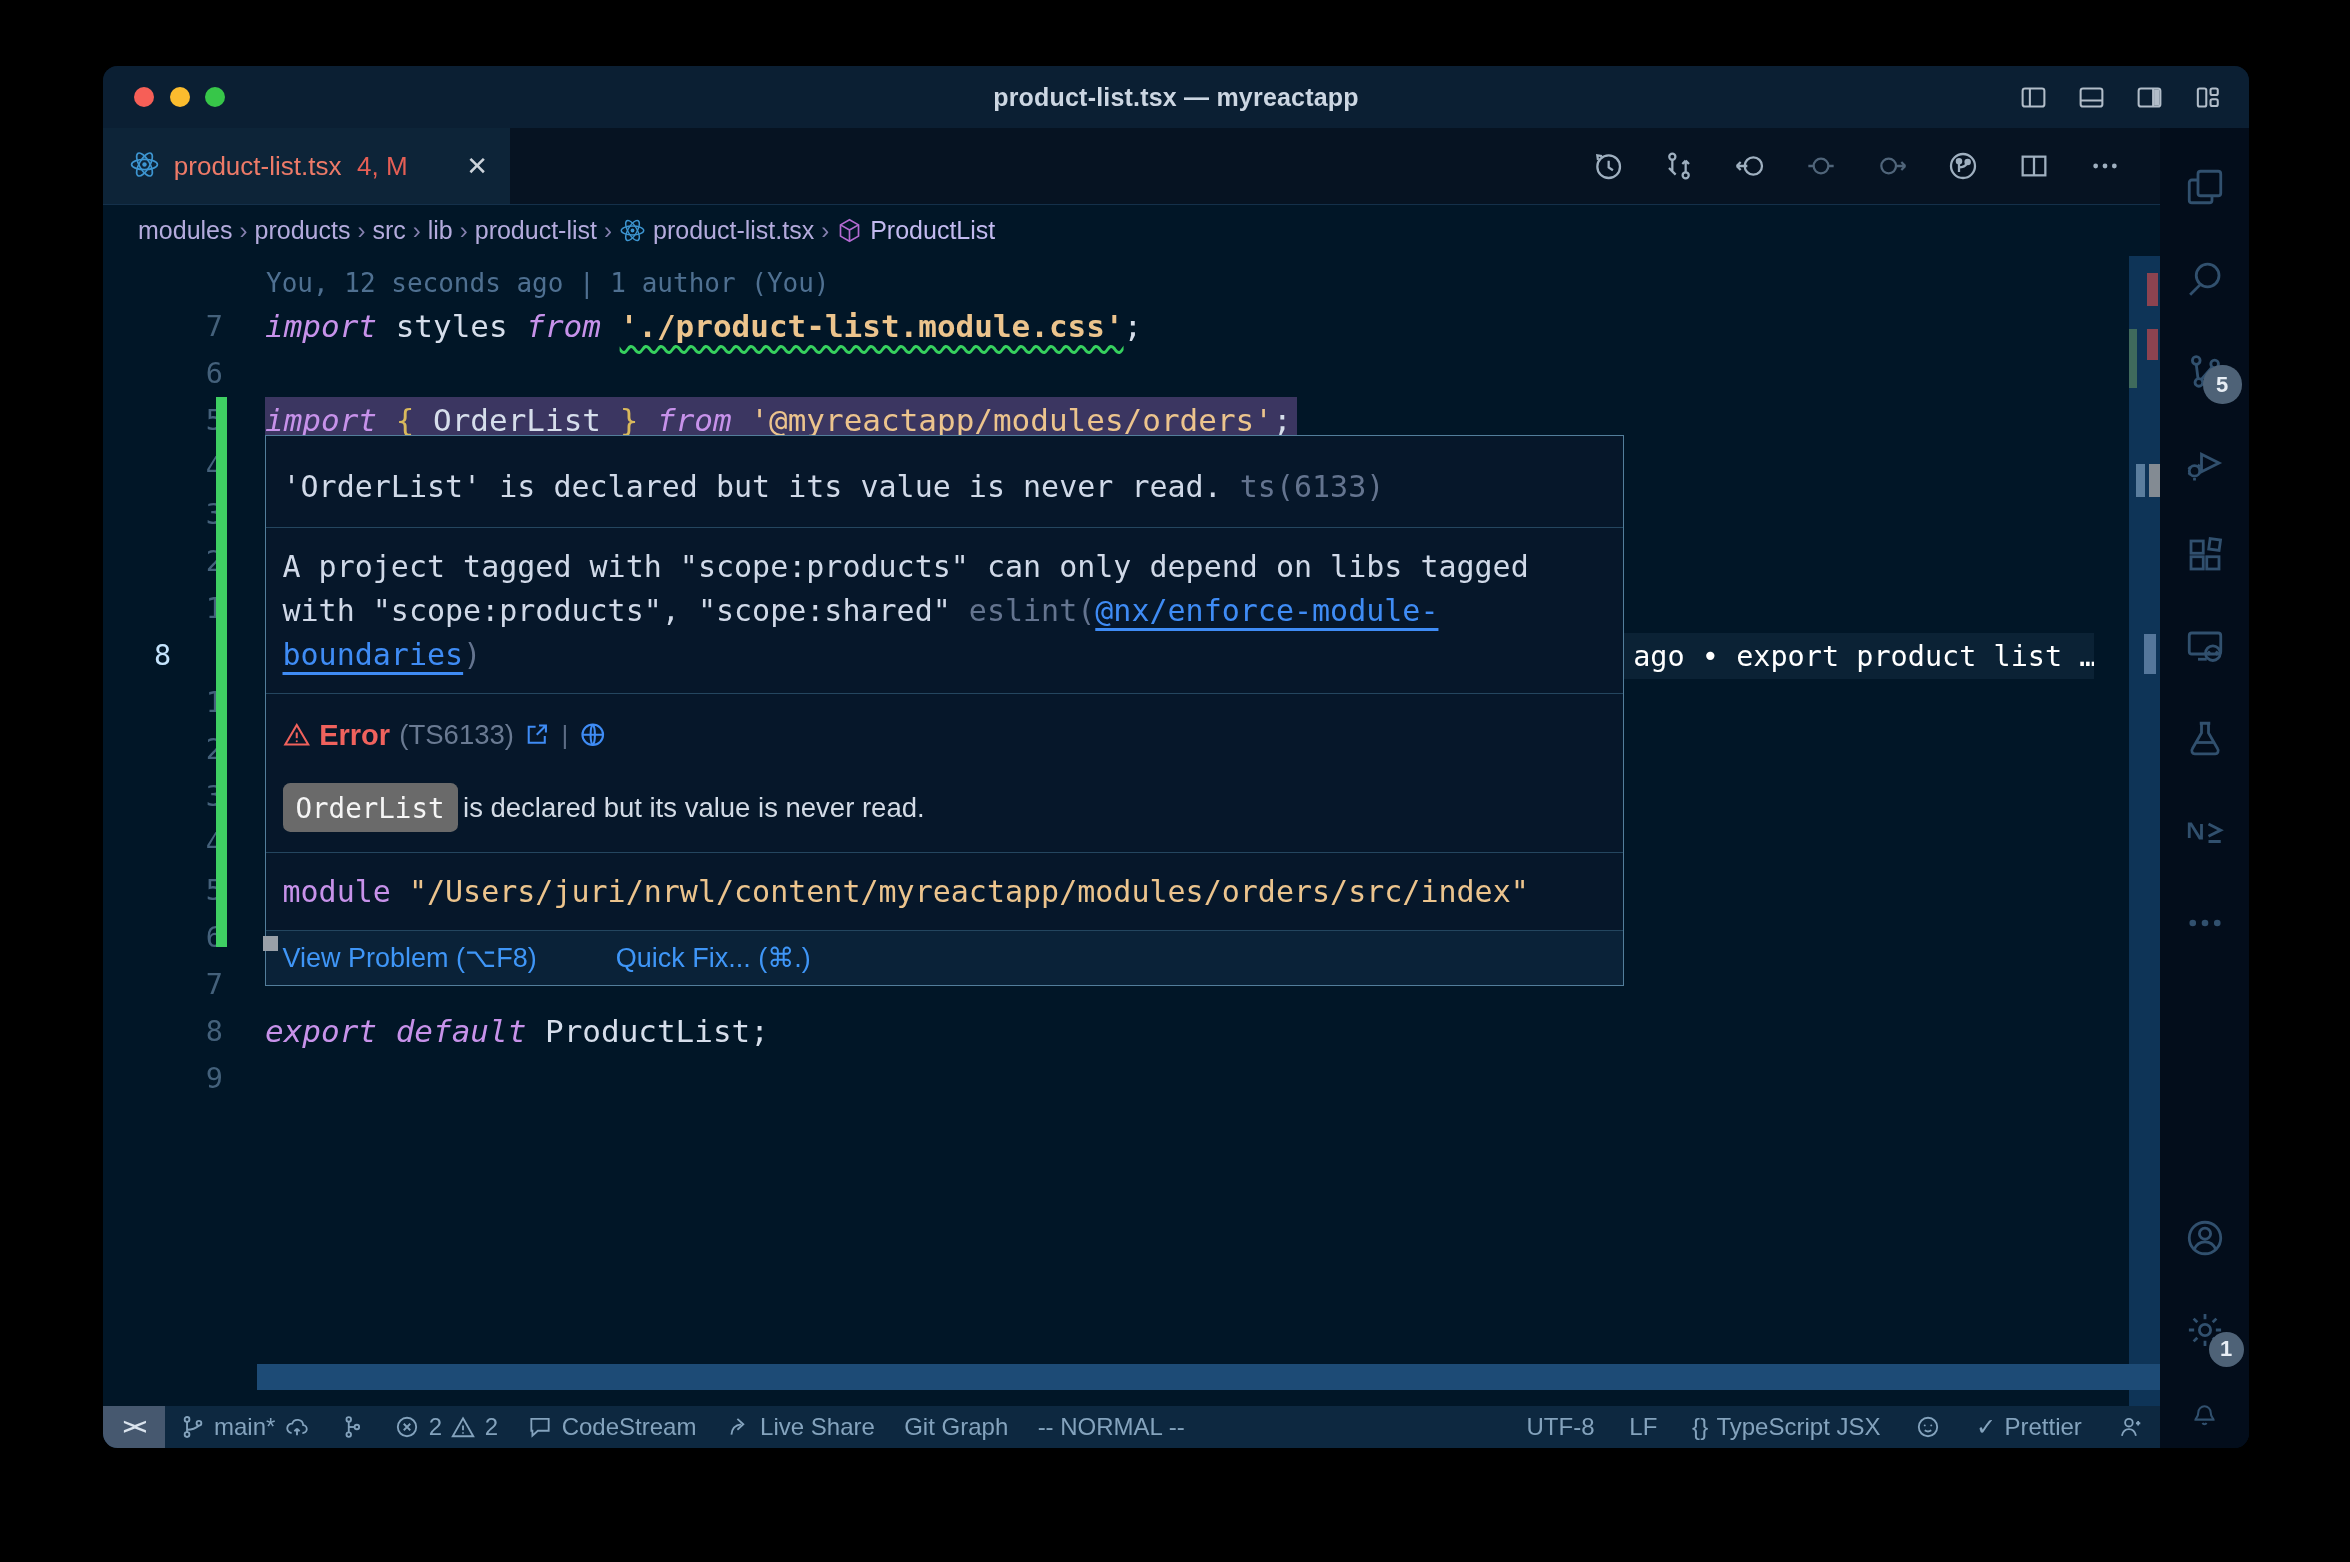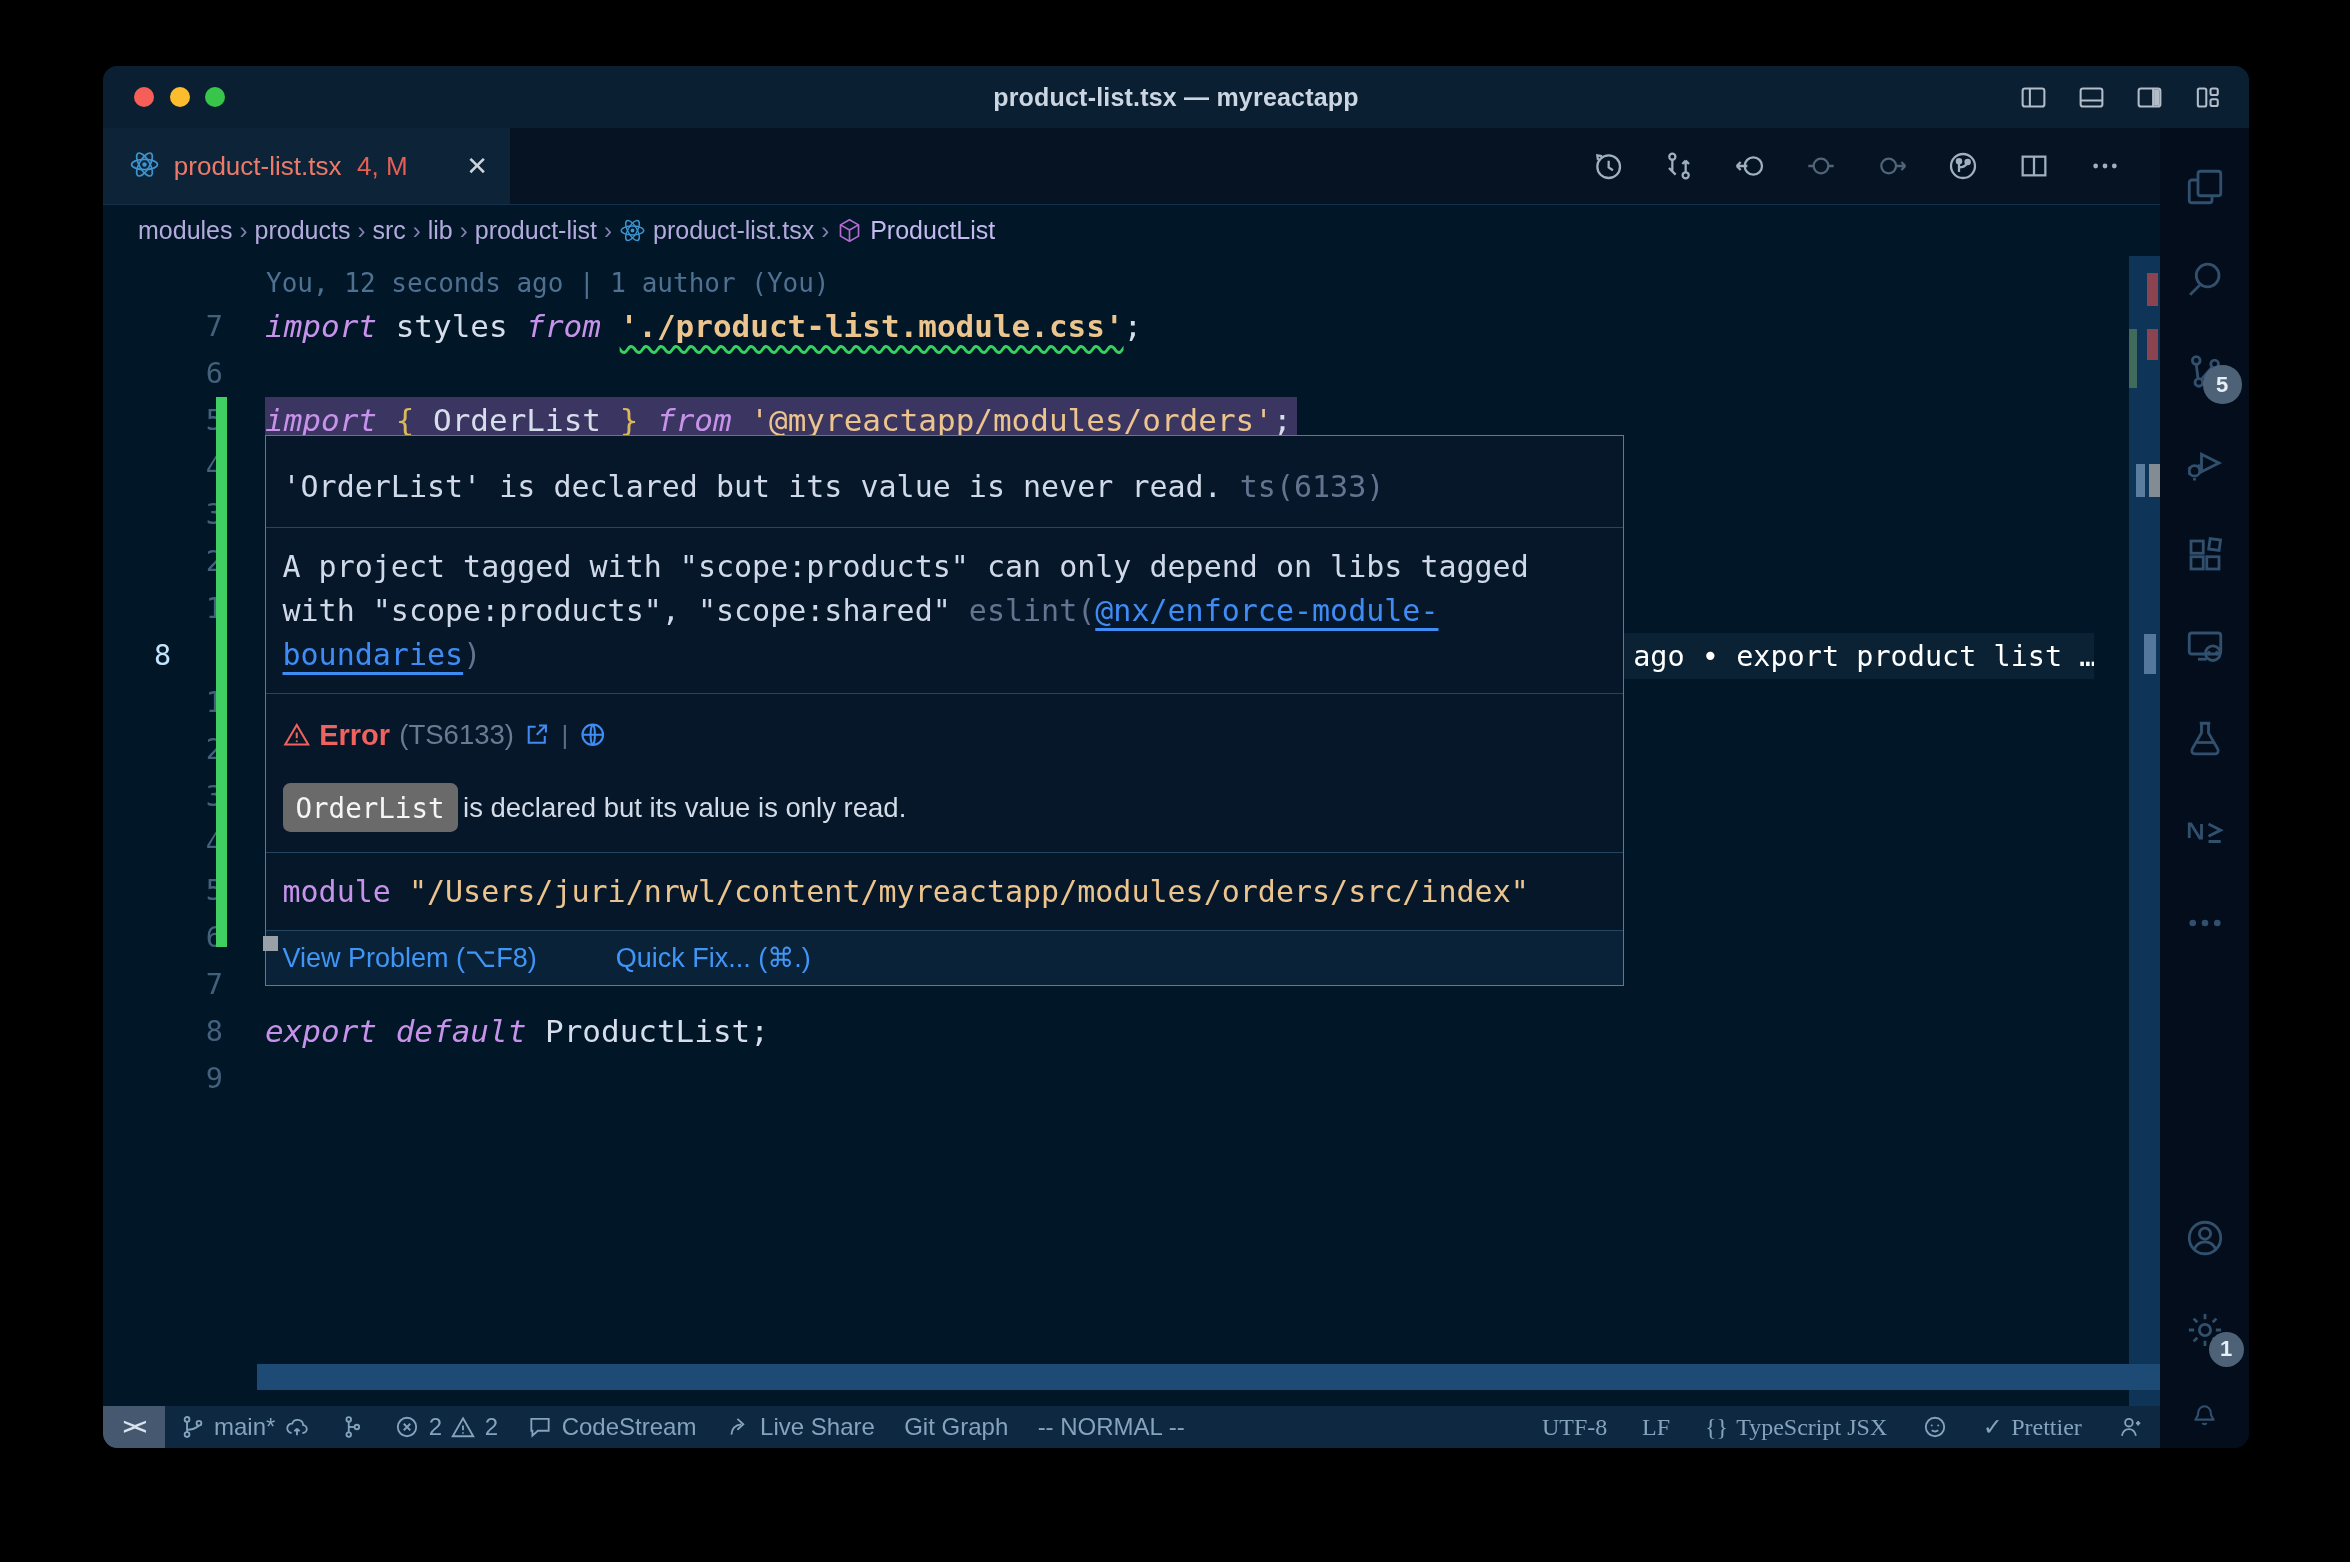--- a/index.html
+++ b/index.html
@@ -99,21 +99,21 @@
   .mk-gray { right:0; top:208px; width:11px; height:33px; background:#838b93; }
   .mk-slider { right:3.7px; top:378px; width:12px; height:40px; background:#55779b; }
   .hscroll { position:absolute; left:154px; right:0; bottom:15.6px; height:26px; background:#1d4b76; z-index:2; }
 
   
   .statusbar { flex:0 0 42px; background:#0d2840; display:flex; align-items:center; color:#84a3bd; font-size:24px; }
   .statusbar svg { width:26px; height:26px; display:block; }
   .st-remote { width:62px; height:100%; background:#46586f; color:#dbe4ee; display:flex; align-items:center; justify-content:center;
                font-weight:bold; font-size:22px; letter-spacing:-1.8px; }
   .st-item { display:flex; align-items:center; gap:8.3px; padding:0 14.7px; height:100%; }
-  .st-right { margin-left:auto; display:flex; align-items:center; height:100%;font-family:Liberation Serif, serif; }
+  .st-right { margin-left:auto; display:flex; align-items:center; height:100%; }
   .st-right .st-item { padding:0 17.4px; }
 
   
   .activitybar { flex:0 0 89px; background:#030d1b; display:flex; flex-direction:column; align-items:center; padding-top:13px; }
   .act-item { width:89px; height:92px; display:flex; align-items:center; justify-content:center; position:relative; color:#31506e; }
   .act-item svg { width:42px; height:42px; display:block; }
   .act-badge { position:absolute; right:7.3px; bottom:13px; min-width:39px; height:39px; border-radius:19px; background:#4e6277;
                color:#e8eef5; font-size:22px; font-weight:bold; display:flex; align-items:center; justify-content:center; }
   .act-badge.small { min-width:35px; height:35px; right:5.5px; bottom:9.2px; }
   .act-spacer { margin-top:auto; }
@@ -405,21 +405,21 @@
                 <span class="err-sep">|</span>
                 <span class="blue-ic">
                     <svg viewBox="0 0 24 24" fill="none" stroke="currentColor" stroke-width="1.8">
                       <circle cx="12" cy="12" r="9"></circle>
                       <path d="M3 12h18M12 3c2.5 2.5 2.5 15.5 0 18M12 3c-2.5 2.5-2.5 15.5 0 18"></path>
                     </svg>
                   </span>
               </div>
               <div class="tt-badge-line">
                 <span class="sym-badge">OrderList</span>
-                <span>is declared but its value is only read.</span>
+                <span>is declared but its value is never read.</span>
               </div>
             </div>
             <div class="tt-row tt-module"><span class="kwm">module</span><span> </span><span class="pathm">"/Users/juri/nrwl/content/myreactapp/modules/orders/src/index"</span></div>
             <div class="tt-actions">
               <span class="tt-action">View Problem (⌥F8)</span>
               <span class="tt-action">Quick Fix... (⌘.)</span>
             </div>
           </div>
           <div class="tt-resize"></div>
         </div>

